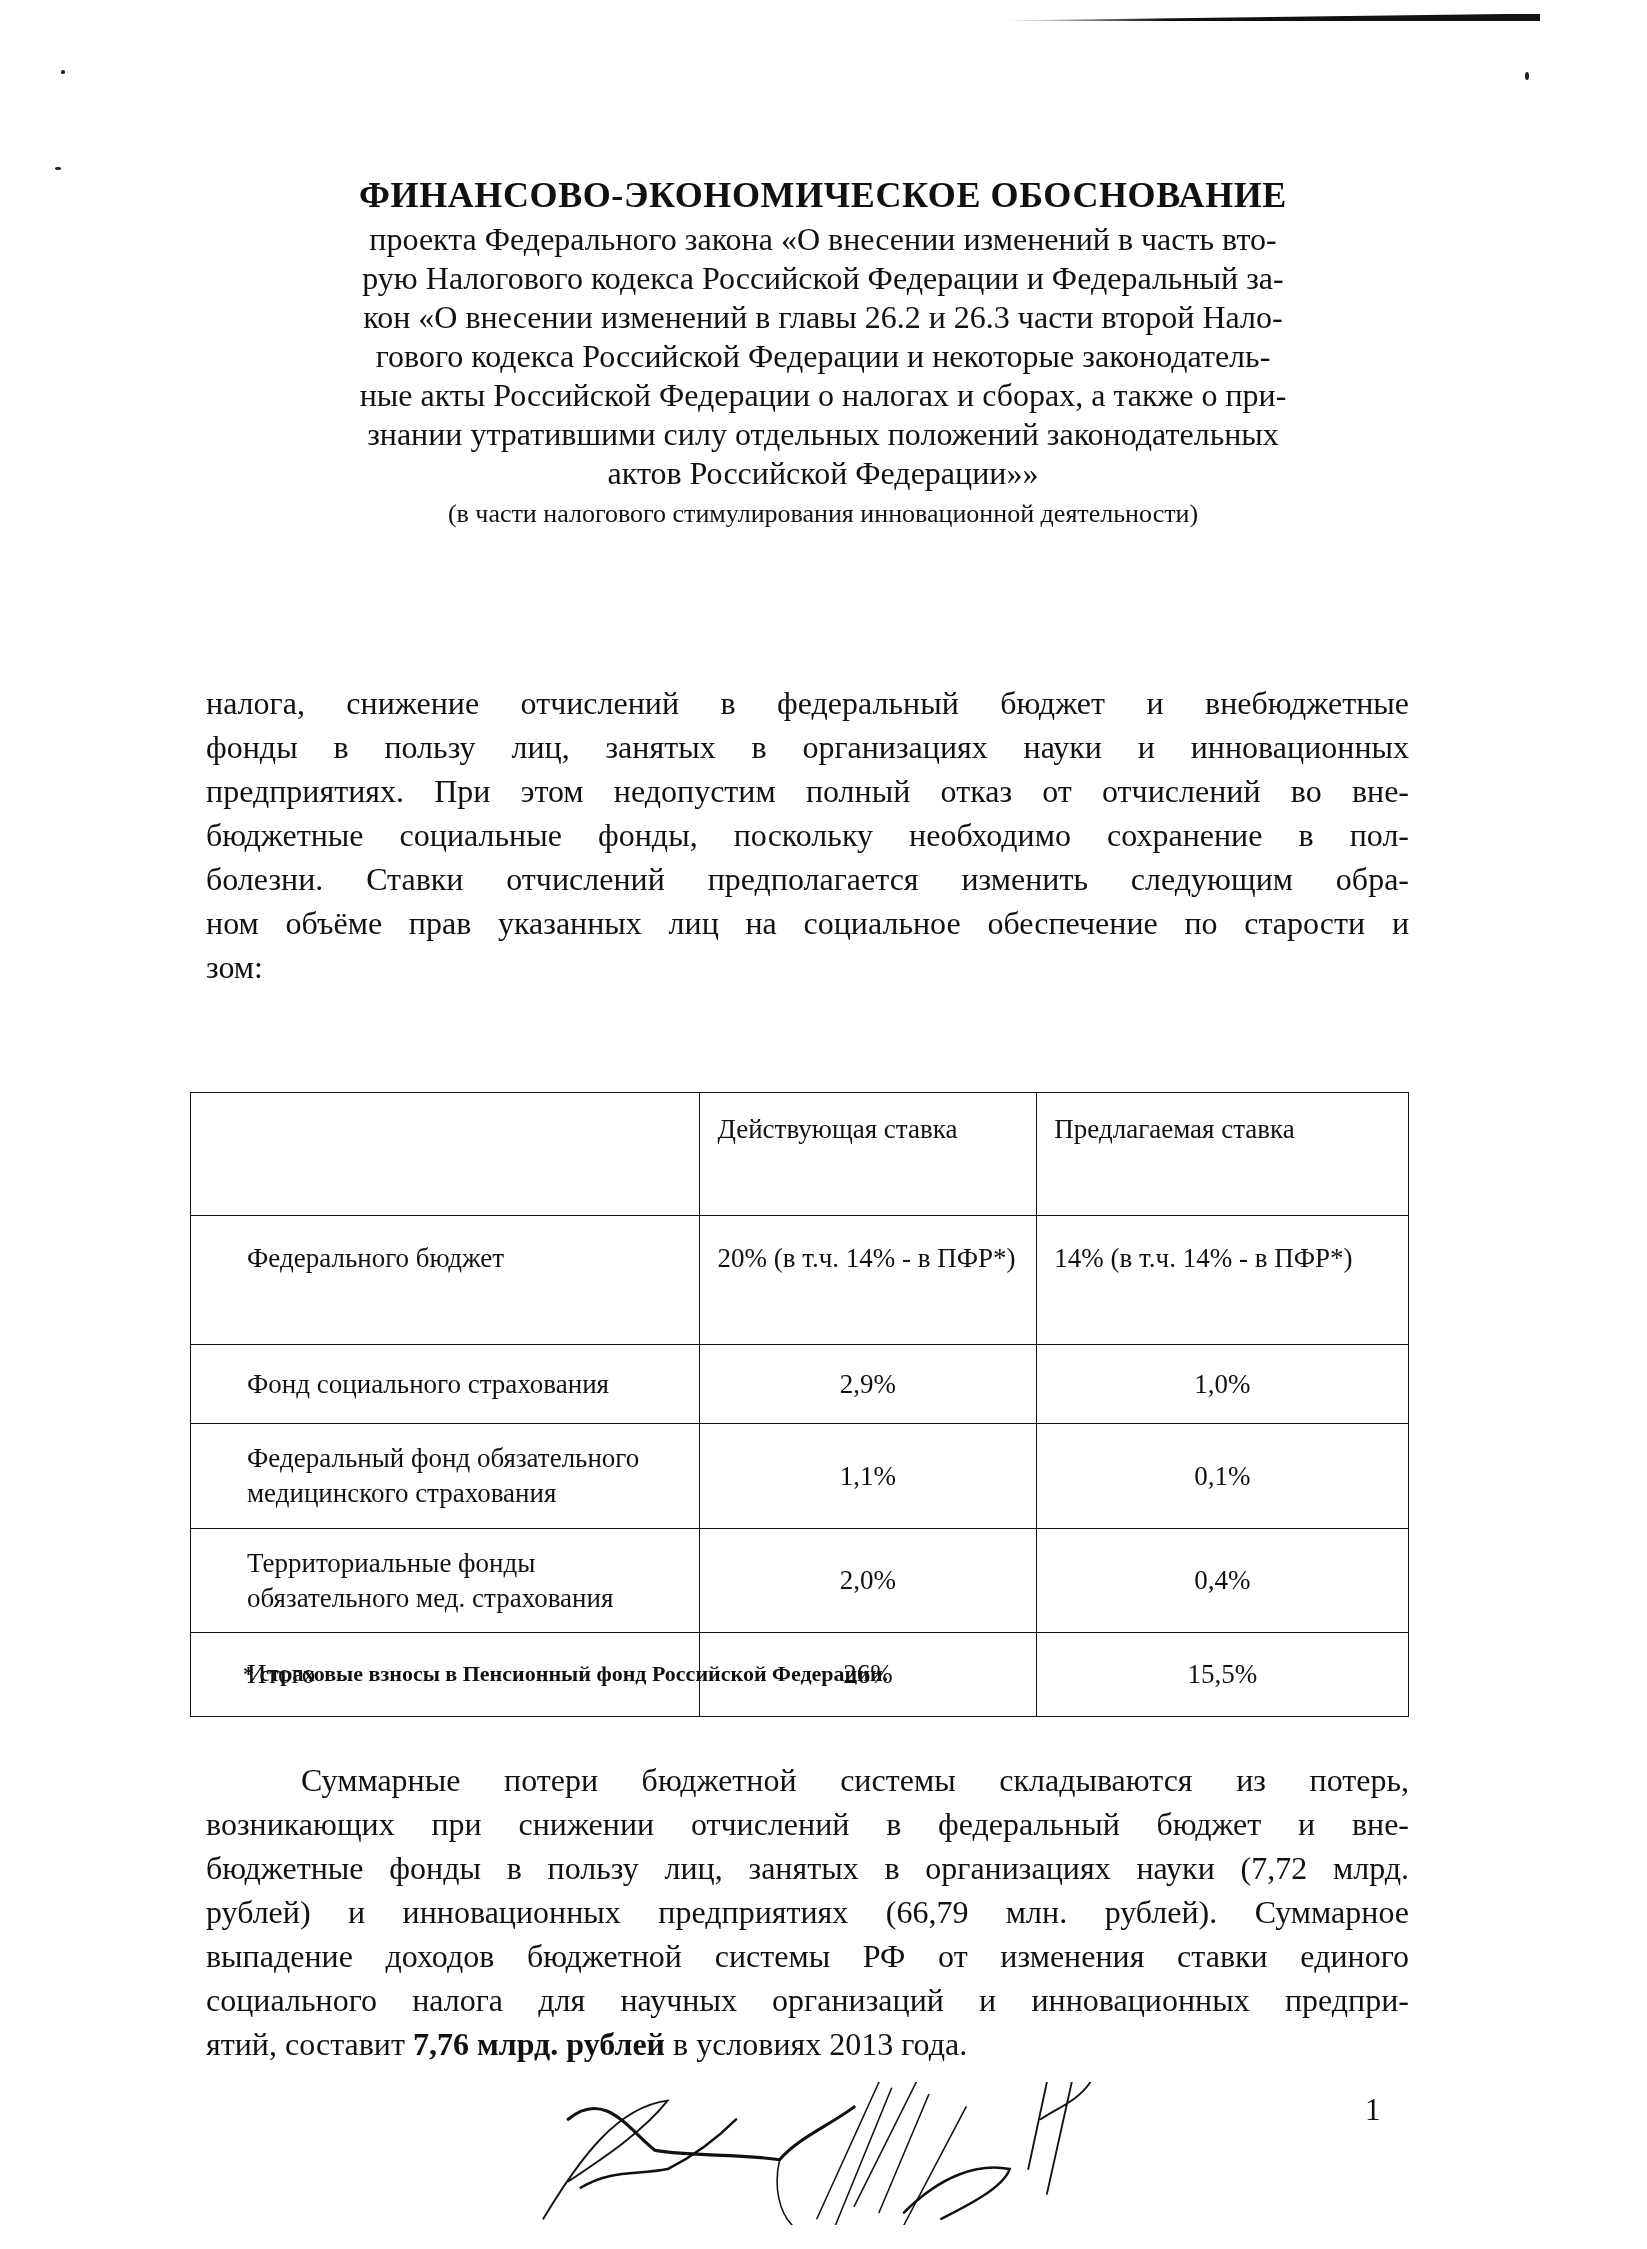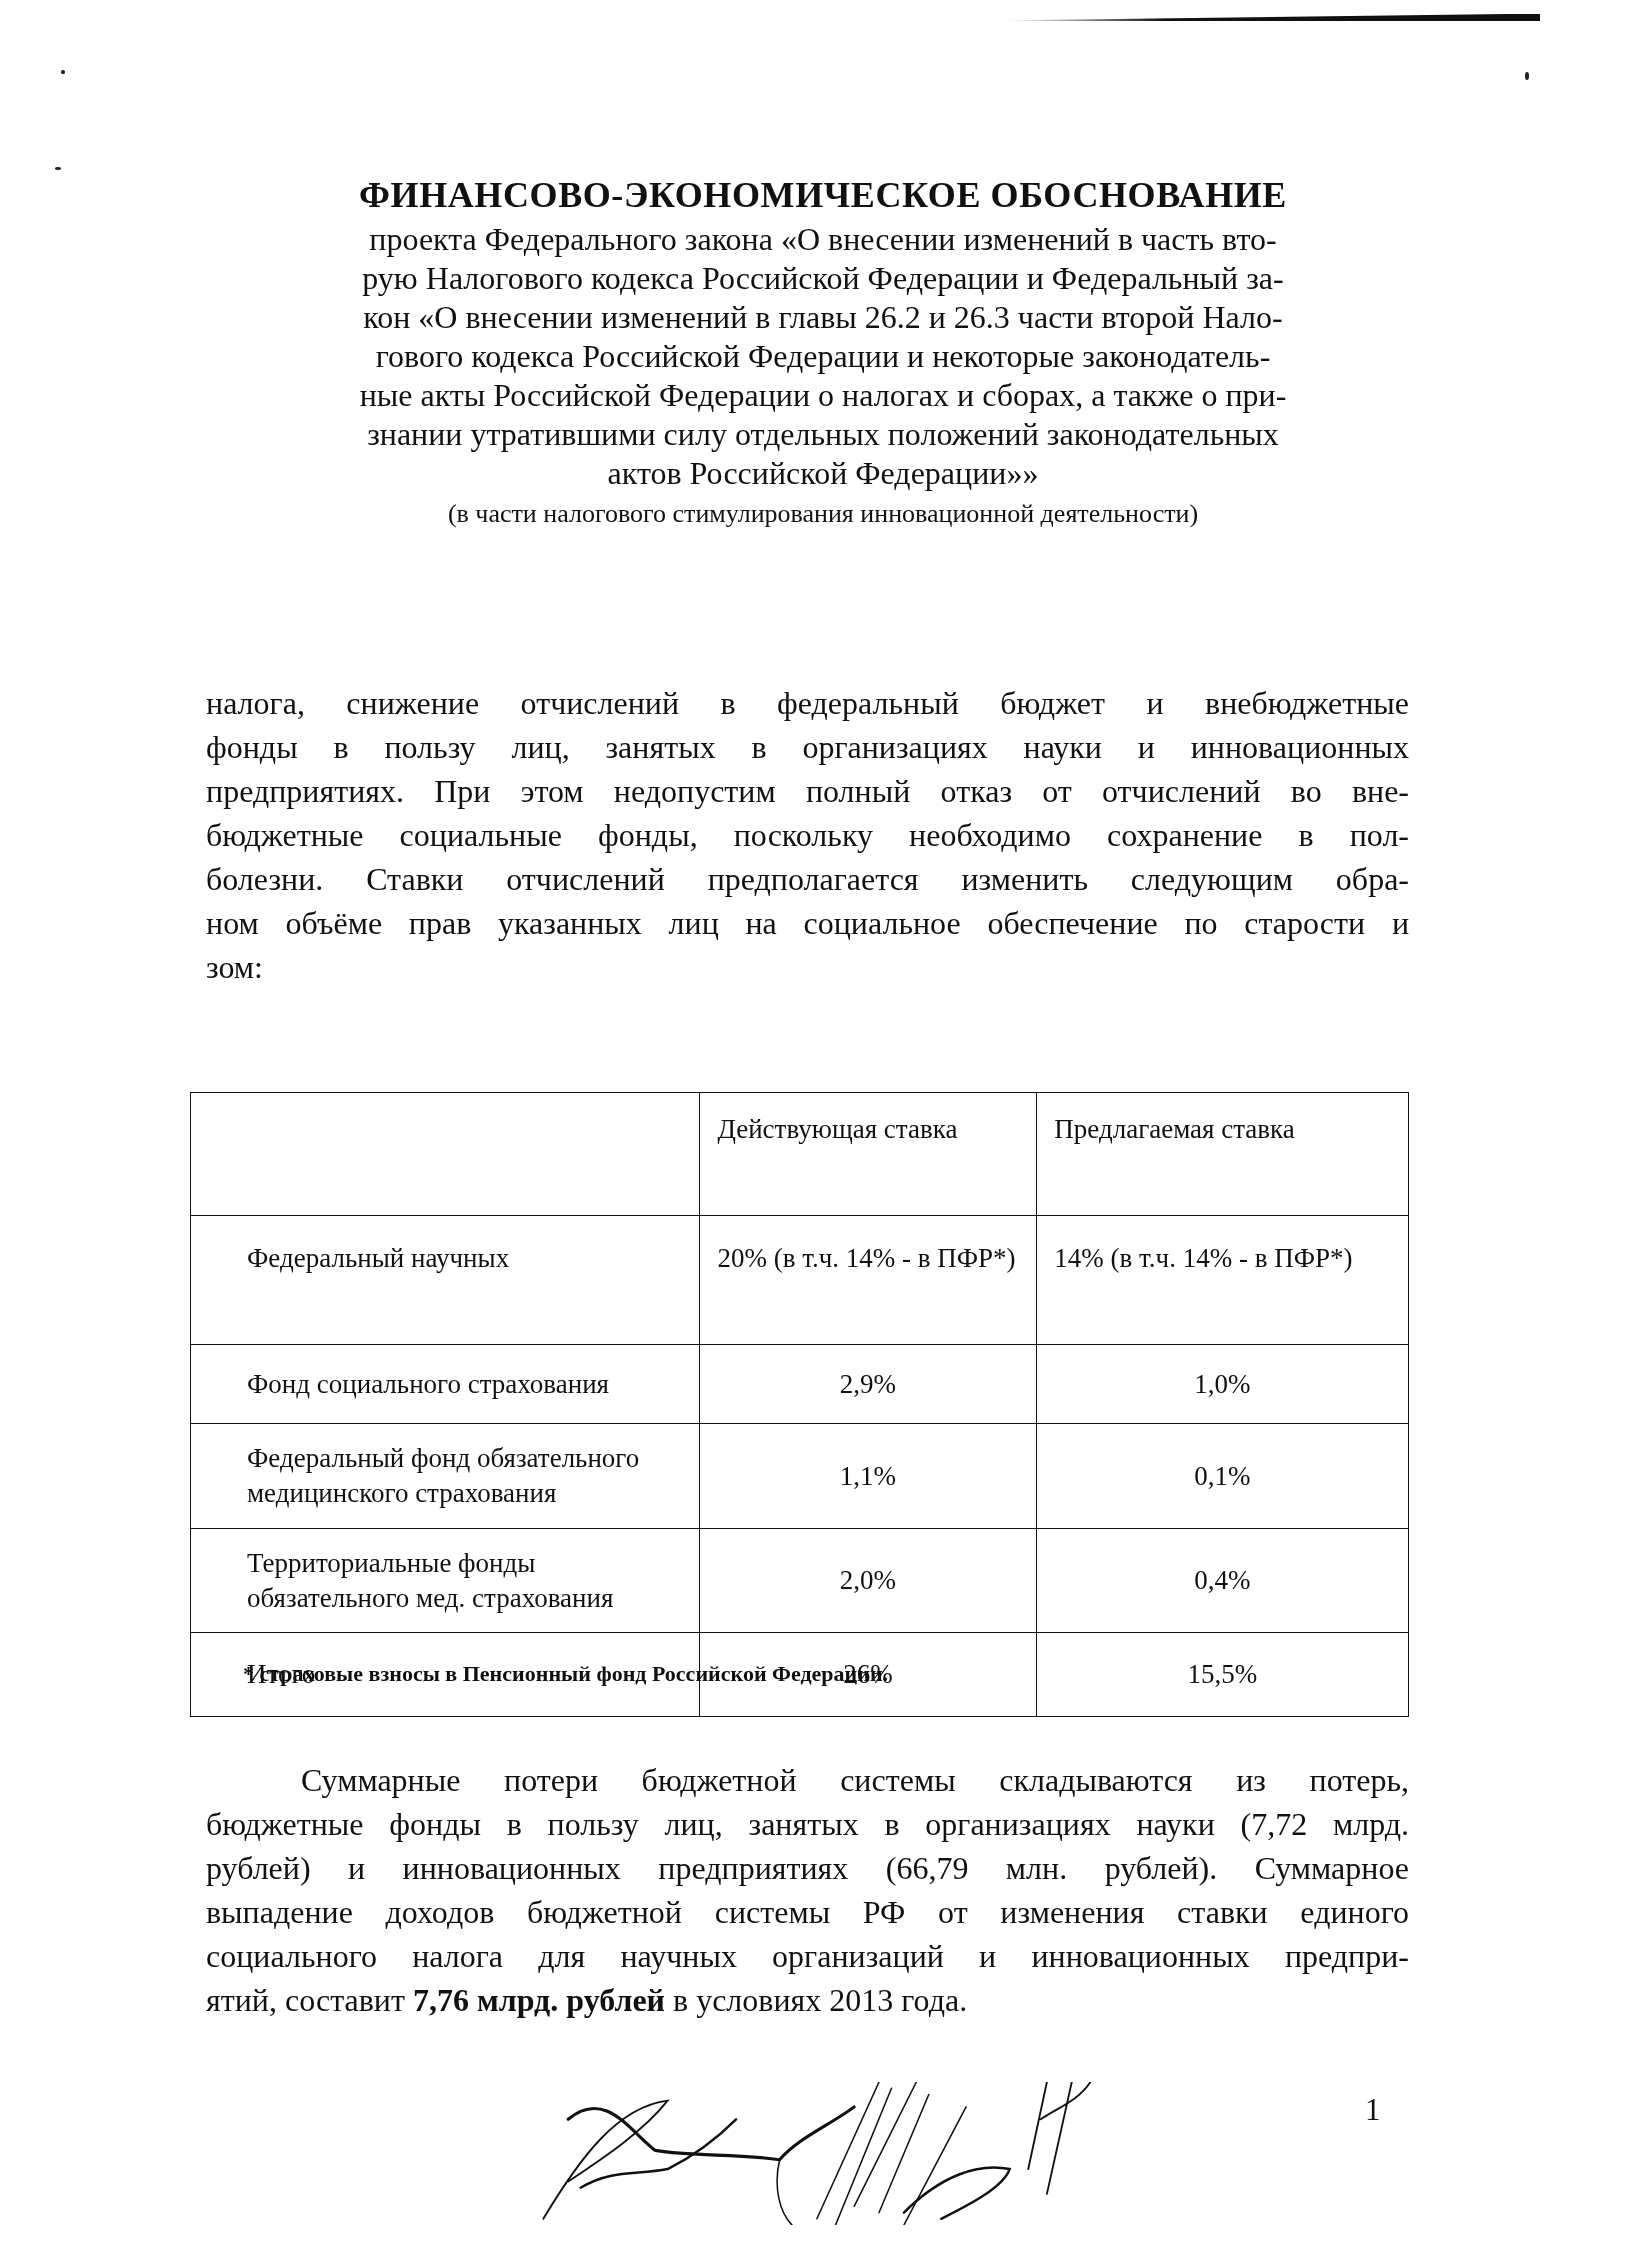--- a/index.html
+++ b/index.html
@@ -88,21 +88,21 @@
 </div>
 
 <table class="rates">
   <tbody>
       <tr class="head">
     <td class="c1"></td>
     <td class="c2">Действующая ставка</td>
     <td class="c3">Предлагаемая ставка</td>
   </tr>
   <tr class="r1">
-    <td class="c1">Федеральный научных</td>
+    <td class="c1">Федерального бюджет</td>
     <td class="c2">20% (в т.ч. 14% - в ПФР*)</td>
     <td class="c3">14% (в т.ч. 14% - в ПФР*)</td>
   </tr>
   <tr class="r2">
     <td class="c1">Фонд социального страхования</td>
     <td class="c2 num">2,9%</td>
     <td class="c3 num">1,0%</td>
   </tr>
   <tr class="r3">
     <td class="c1">Федеральный фонд обязательного медицинского страхования</td>
@@ -119,20 +119,21 @@
     <td class="c2 num">26%</td>
     <td class="c3 num">15,5%</td>
   </tr>
 </tbody>
   </table>
 
 <div class="footnote">* страховые взносы в Пенсионный фонд Российской Федерации.</div>
 
 <div class="para" id="para2">
   <span class="ln indent">Суммарные потери бюджетной системы складываются из потерь,</span>
+  <span class="ln">возникающих при снижении отчислений в федеральный бюджет и вне-</span>
   <span class="ln">бюджетные фонды в пользу лиц, занятых в организациях науки (7,72 млрд.</span>
   <span class="ln">рублей) и инновационных предприятиях (66,79 млн. рублей). Суммарное</span>
   <span class="ln">выпадение доходов бюджетной системы РФ от изменения ставки единого</span>
   <span class="ln">социального налога для научных организаций и инновационных предпри-</span>
   <span class="ln last"><span>ятий, составит </span><b>7,76 млрд. рублей</b><span> в условиях 2013 года.</span></span>
 </div>
 
 <svg class="signature" viewBox="0 0 1300 230" fill="none" stroke="#111" stroke-linecap="round">
   <path d="M20 220 C 80 120, 140 40, 220 30 C 180 80, 120 120, 60 160" stroke-width="3"></path>
   <path d="M60 60 C 120 10, 160 80, 200 110 C 260 120, 330 115, 400 125 C 430 90, 480 70, 520 40" stroke-width="5"></path>

